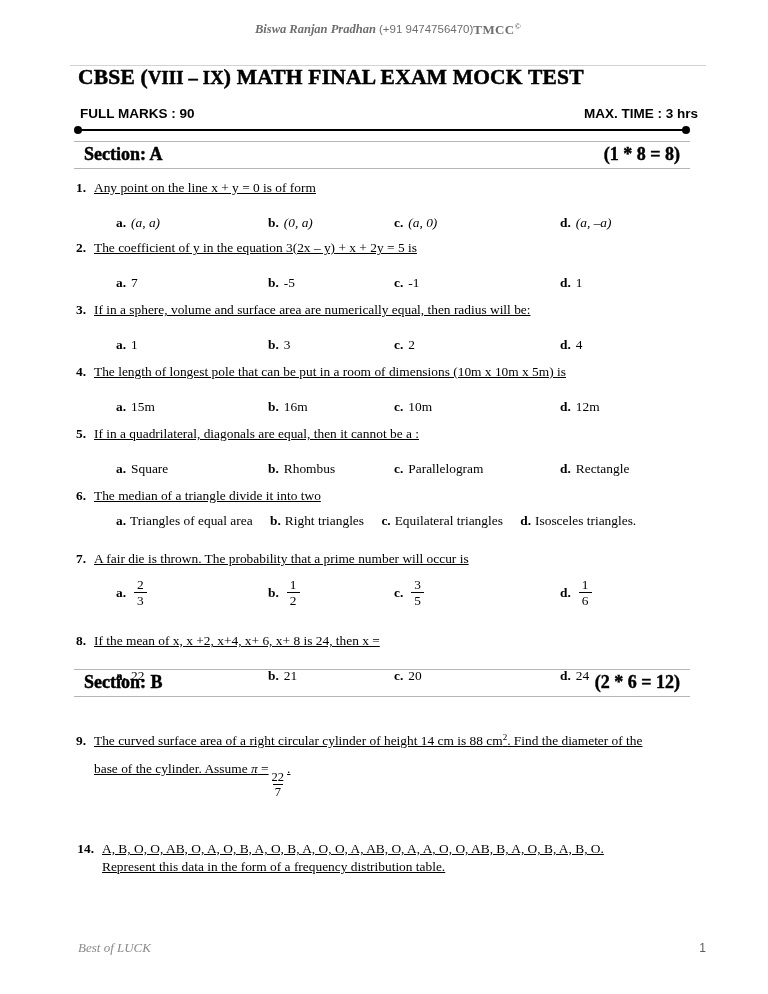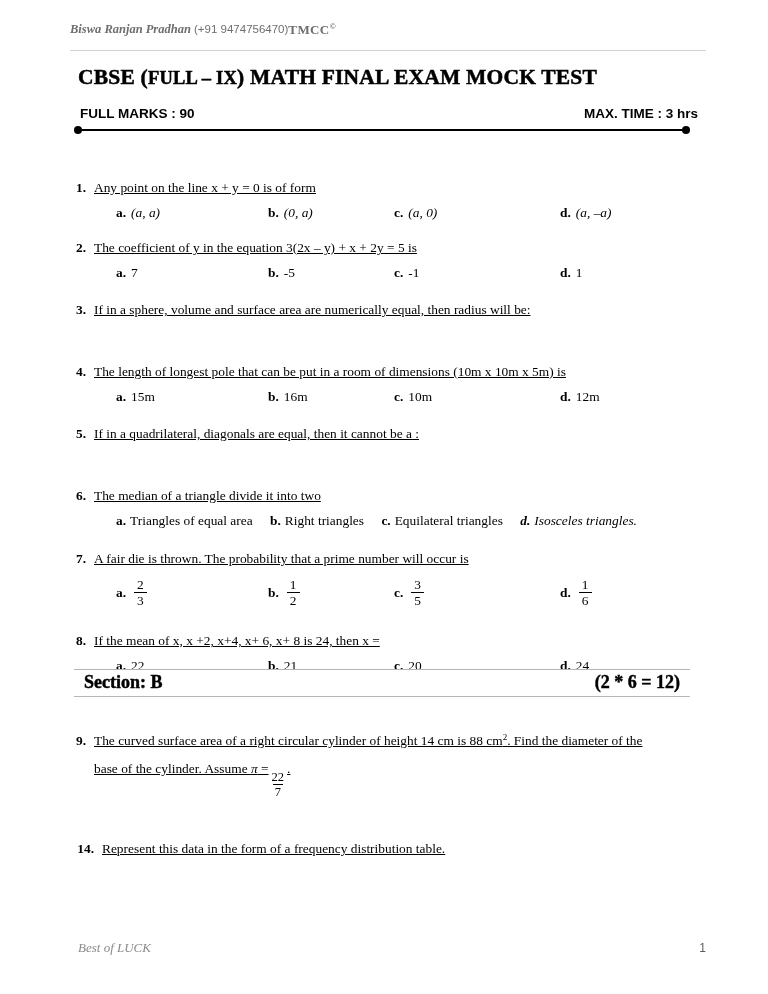--- a/index.html
+++ b/index.html
@@ -25,23 +25,23 @@
 
   
   .run-head {
     position: absolute;
     top: 22px;
     left: 70px;
     right: 62px;
     height: 24px;
     display: flex;
     align-items: flex-start;
-    justify-content: flex-start;
+    justify-content: center;
     border-bottom: 1px solid #d2d2d2;
-    padding-bottom: 4px;
+    padding-bottom: 19px;
   }
   .run-head-left {
     font-size: 12.5px;
     color: #6e6e6e;
     white-space: nowrap;
   }
   .run-head-left .name {
     font-style: italic;
     font-weight: bold;
     font-family: "Liberation Serif", serif;
@@ -168,21 +168,21 @@
     flex: 1;
     text-decoration: underline;
   }
   .q-text .cont {
     display: block;
   }
 
   .opts {
     position: relative;
     height: 20px;
-    margin-top: 7px;
+    margin-top: 17px;
   }
   .opt {
     position: absolute;
     white-space: nowrap;
   }
   .opt .lbl {
     font-weight: bold;
     margin-right: 5px;
   }
   .opt.c1 { left: 44px; }
@@ -191,21 +191,21 @@
   .opt.c4 { left: 488px; text-align: right; }
 
   
   .opts-inline {
     margin-top: 7px;
     padding-left: 44px;
     white-space: nowrap;
     font-size: 13.4px;
   }
   .opts-inline .opt-i { margin-right: 14px; }
-  .opts-inline .opt-i:last-child { margin-right: 0; font-style: italic; }
+  .opts-inline .opt-i:last-child { margin-right: 0; }
   .opts-inline .lbl { font-weight: bold; margin-right: 4px; }
 
   
   .opts-frac {
     position: relative;
     height: 40px;
     margin-top: 4px;
   }
   .opts-frac .opt {
     display: flex;
@@ -271,34 +271,38 @@
     <div class="run-head-left">
       <span class="name">Biswa Ranjan Pradhan</span>
       <span class="phone">(+91 9474756470)</span>
     </div>
     <div class="run-head-right">
       <span>TMCC</span><sup>©</sup>
     </div>
   </div>
 
   <div class="exam-title">
-    <span>CBSE (</span><span class="small">FULL – IX</span><span>) MATH FINAL EXAM MOCK TEST</span>
+    <span>CBSE (</span><span class="small">VIII – IX</span><span>) MATH FINAL EXAM MOCK TEST</span>
   </div>
 
   <div class="marks-row">
     <span>FULL MARKS : 90</span>
     <span>MAX. TIME : 3 hrs</span>
   </div>
 
   <div class="rule-dotted">
     <span class="dot l"></span>
     <span class="bar"></span>
     <span class="dot r"></span>
   </div>
 
+  <div class="section-band" style="top:141px;">
+    <span>Section: A</span>
+    <span>(1 * 8 = 8)</span>
+  </div>
 
   <div class="q" style="top:179px;">
     <div class="q-head">
       <span class="q-num">1.</span>
       <span class="q-text">Any point on the line x + y = 0 is of form</span>
     </div>
     <div class="opts">
       <span class="opt c1"><span class="lbl">a.</span><span class="italic">(a, a)</span></span>
       <span class="opt c2"><span class="lbl">b.</span><span class="italic">(0, a)</span></span>
       <span class="opt c3"><span class="lbl">c.</span><span class="italic">(a, 0)</span></span>
@@ -317,39 +321,51 @@
       <span class="opt c3"><span class="lbl">c.</span><span>-1</span></span>
       <span class="opt c4"><span class="lbl">d.</span><span>1</span></span>
     </div>
   </div>
 
   <div class="q" style="top:301px;">
     <div class="q-head">
       <span class="q-num">3.</span>
       <span class="q-text">If in a sphere, volume and surface area are numerically equal, then radius will be:</span>
     </div>
+    <div class="opts">
+      <span class="opt c1"><span class="lbl">a.</span><span>1</span></span>
+      <span class="opt c2"><span class="lbl">b.</span><span>3</span></span>
+      <span class="opt c3"><span class="lbl">c.</span><span>2</span></span>
+      <span class="opt c4"><span class="lbl">d.</span><span>4</span></span>
+    </div>
   </div>
 
   <div class="q" style="top:363px;">
     <div class="q-head">
       <span class="q-num">4.</span>
       <span class="q-text">The length of longest pole that can be put in a room of dimensions (10m x 10m x 5m) is</span>
     </div>
     <div class="opts">
       <span class="opt c1"><span class="lbl">a.</span><span>15m</span></span>
       <span class="opt c2"><span class="lbl">b.</span><span>16m</span></span>
       <span class="opt c3"><span class="lbl">c.</span><span>10m</span></span>
       <span class="opt c4"><span class="lbl">d.</span><span>12m</span></span>
     </div>
   </div>
 
   <div class="q" style="top:425px;">
     <div class="q-head">
       <span class="q-num">5.</span>
       <span class="q-text">If in a quadrilateral, diagonals are equal, then it cannot be a :</span>
+    </div>
+    <div class="opts">
+      <span class="opt c1"><span class="lbl">a.</span><span>Square</span></span>
+      <span class="opt c2"><span class="lbl">b.</span><span>Rhombus</span></span>
+      <span class="opt c3"><span class="lbl">c.</span><span>Parallelogram</span></span>
+      <span class="opt c4"><span class="lbl">d.</span><span>Rectangle</span></span>
     </div>
   </div>
 
   <div class="q" style="top:487px;">
     <div class="q-head">
       <span class="q-num">6.</span>
       <span class="q-text">The median of a triangle divide it into two</span>
     </div>
     <div class="opts-inline">
       <span class="opt-i"><span class="lbl">a.</span><span>Triangles of equal area</span></span>
@@ -427,20 +443,21 @@
         </span>
       </span>
     </div>
   </div>
 
 
   <div class="q" style="top:840px;">
     <div class="q-head">
       <span class="q-num wide">14.</span>
       <span class="q-text">
+        <span class="cont" style="padding-left:4px;">A, B, O, O, AB, O, A, O, B, A, O, B, A, O, O, A, AB, O, A, A, O, O, AB, B, A, O, B, A, B, O.</span>
         <span class="cont" style="padding-left:4px;">Represent this data in the form of a frequency distribution table.</span>
       </span>
     </div>
   </div>
 
   <div class="footer">
     <span class="best">Best of  LUCK</span>
     <span class="pg">1</span>
   </div>
 

